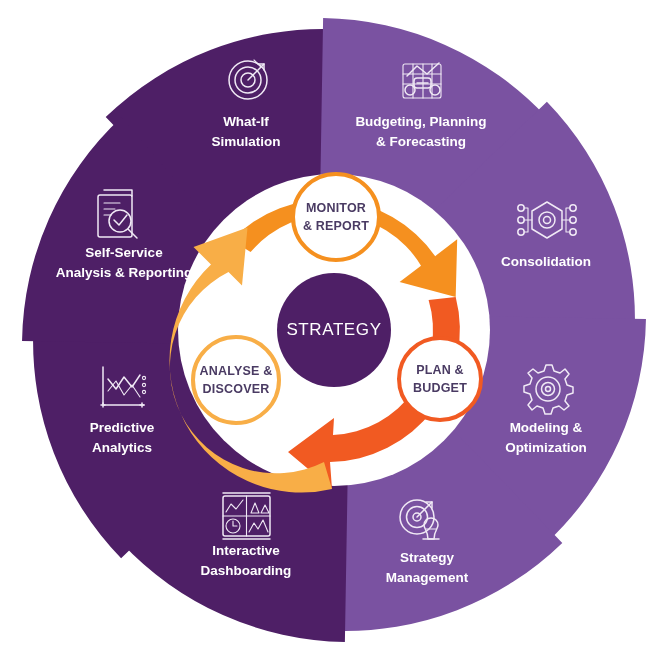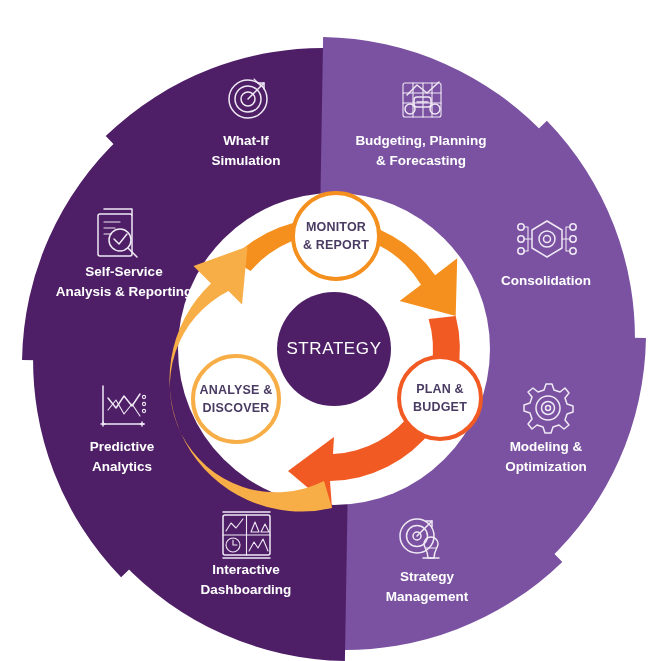--- a/index.html
+++ b/index.html
@@ -10,21 +10,20 @@
   body {
     width: 669px;
     height: 661px;
     font-family: "Liberation Sans", sans-serif;
     overflow: hidden;
   }
   #diagram-root {
     position: relative;
     width: 669px;
     height: 570px;
-    margin-top: 19px;
   }
   svg.wheel {
     display: block;
     width: 669px;
     height: 661px;
   }
   .seg-label {
     font-family: "Liberation Sans", sans-serif;
     font-size: 13.5px;
     font-weight: 700;

